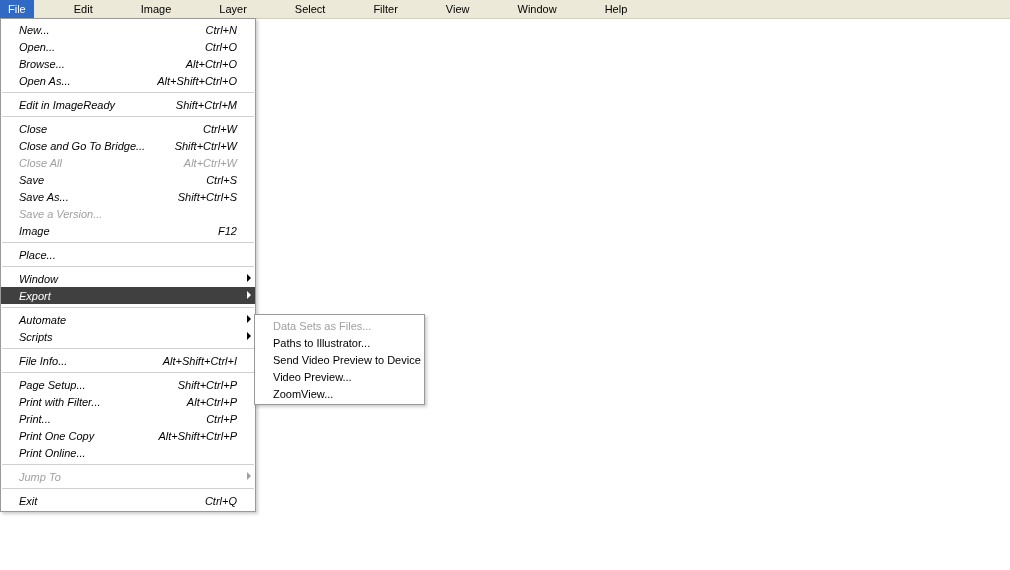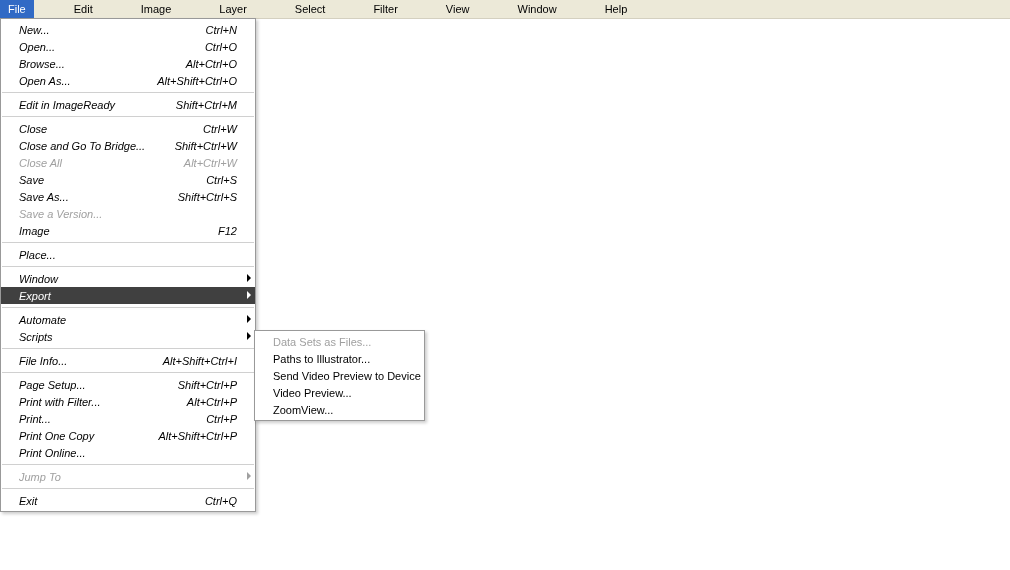--- a/index.html
+++ b/index.html
@@ -38,21 +38,21 @@
     padding: 2px 0;
   }
   .file-dropdown {
     left: 0px;
     top: 18px;
     width: 254px;
     font-style: italic;
   }
   .export-dropdown {
     left: 254px;
-    top: 330px;
+    top: 314px;
     width: 169px;
   }
   .menu-row {
     display: flex;
     align-items: center;
     height: 17px;
     padding: 0 18px 0 18px;
     cursor: default;
     position: relative;
   }

